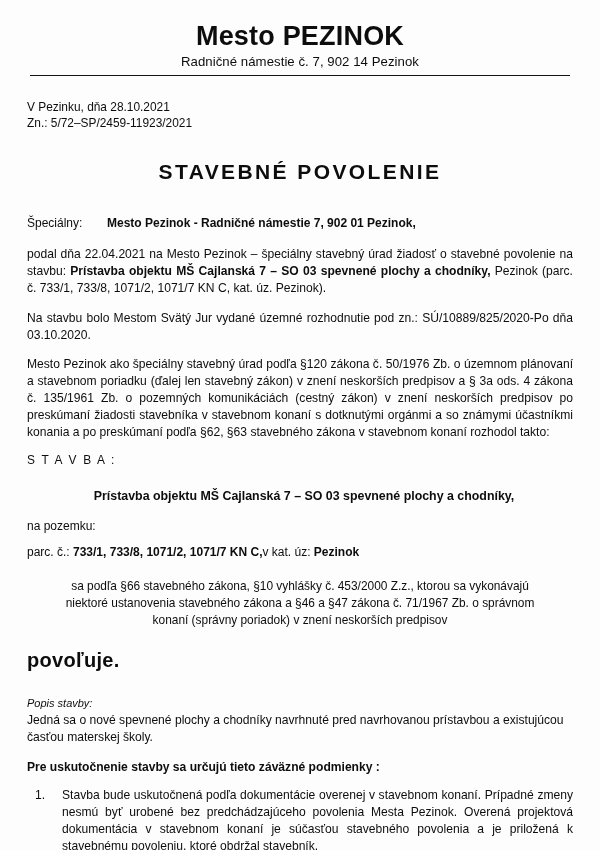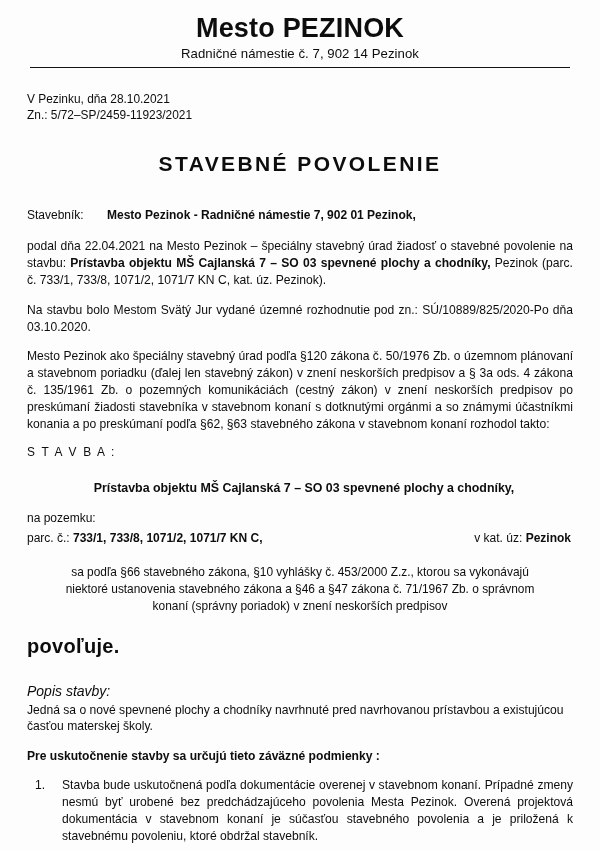--- a/index.html
+++ b/index.html
@@ -13,21 +13,21 @@
     background: #fdfdfd;
     font-family: "Liberation Sans", sans-serif;
     color: #0d0d0d;
     overflow: hidden;
     position: relative;
   }
   .page {
     width: 600px;
     height: 732px;
     box-sizing: border-box;
-    padding: 4px 27px;
+    padding: 12px 27px;
     position: relative;
   }
 
   
   .letterhead {
     text-align: center;
     padding-top: 9px;
   }
   .org-name {
     font-size: 27px;
@@ -110,24 +110,24 @@
   }
 
   .plain-line {
     font-size: 12px;
     margin: 15px 0 0 0;
     line-height: 1.3;
   }
 
   .parcel-row {
     display: flex;
-    justify-content: space-between;
+    justify-content: flex-start;
     align-items: baseline;
     font-size: 12px;
-    margin: 4px 0 0 0;
+    margin: 10px 0 0 0;
     line-height: 1.3;
   }
   .parcel-right { padding-right: 2px; }
 
   .law-note {
     text-align: center;
     font-size: 11.9px;
     line-height: 1.45;
     margin: 17px 22px 0 22px;
   }
@@ -136,21 +136,21 @@
     text-align: left;
     font-size: 20px;
     font-weight: bold;
     margin: 19px 0 0 0;
     letter-spacing: 0.3px;
     line-height: 1.2;
   }
 
   .desc-label {
     font-style: italic;
-    font-size: 14px;
+    font-size: 11px;
     margin: 24px 0 0 0;
     line-height: 1.3;
   }
   .desc-text {
     font-size: 12.1px;
     line-height: 1.4;
     margin: 1px 0 0 0;
     text-align: left;
   }
 
@@ -192,21 +192,21 @@
   </div>
 
   <div class="refblock">
     <div>V Pezinku, dňa 28.10.2021</div>
     <div>Zn.: 5/72–SP/2459-11923/2021</div>
   </div>
 
   <div class="doc-title">STAVEBNÉ POVOLENIE</div>
 
   <div class="builder-line">
-    <span class="builder-label">Stavebník:</span><span class="builder-value">Mesto Pezinok - Radničné námestie 7, 902 01  Pezinok,</span>
+    <span class="builder-label">Špeciálny:</span><span class="builder-value">Mesto Pezinok - Radničné námestie 7, 902 01  Pezinok,</span>
   </div>
 
   <p class="body"><span>podal dňa 22.04.2021 na Mesto Pezinok – špeciálny stavebný úrad žiadosť o stavebné povolenie na stavbu: </span><b>Prístavba objektu MŠ Cajlanská 7 – SO 03 spevnené plochy a chodníky,</b><span> Pezinok (parc. č. 733/1, 733/8, 1071/2, 1071/7 KN C, kat. úz. Pezinok).</span></p>
 
   <p class="body tight">Na stavbu bolo Mestom Svätý Jur vydané územné rozhodnutie pod zn.: SÚ/10889/825/2020-Po dňa 03.10.2020.</p>
 
   <p class="body tight">Mesto Pezinok ako špeciálny stavebný úrad podľa §120 zákona č. 50/1976 Zb. o územnom plánovaní a stavebnom poriadku (ďalej len stavebný zákon) v znení neskorších predpisov a § 3a ods. 4 zákona č. 135/1961 Zb. o pozemných komunikáciách (cestný zákon) v znení neskorších predpisov po preskúmaní žiadosti stavebníka v stavebnom konaní s dotknutými orgánmi a so známymi účastníkmi konania a po preskúmaní podľa §62, §63 stavebného zákona v stavebnom konaní rozhodol takto:</p>
 
   <div class="stavba-label">S T A V B A :</div>
 

